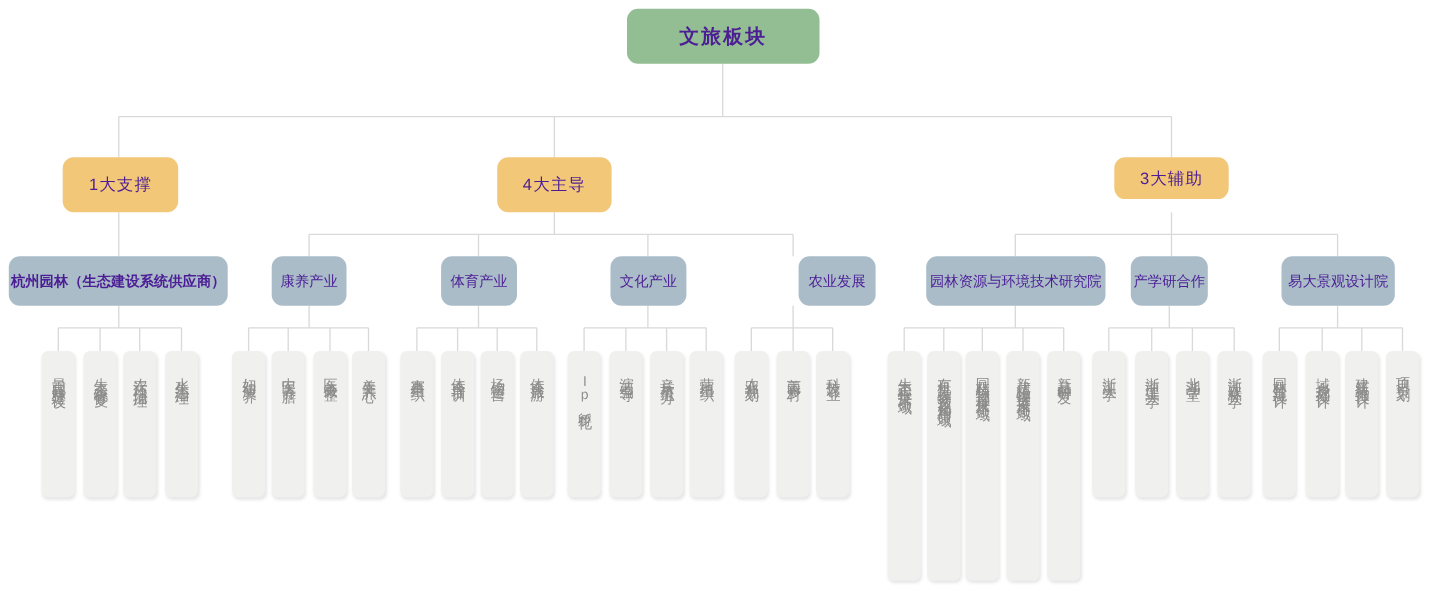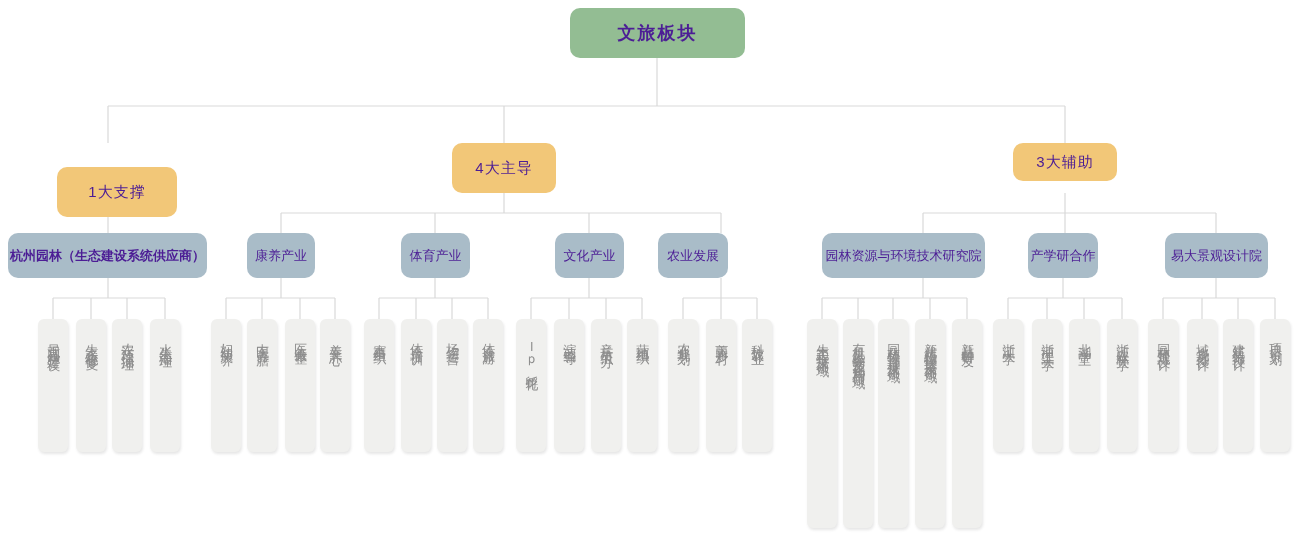--- a/index.html
+++ b/index.html
@@ -37,30 +37,30 @@
     <path d="M435 278 L435 298 M379 298 L488 298 M379 298 L379 319 M416 298 L416 319 M452 298 L452 319 M488 298 L488 319"></path>
     <path d="M589 278 L589 298 M531 298 L642 298 M531 298 L531 319 M569 298 L569 319 M606 298 L606 319 M642 298 L642 319"></path>
     <path d="M721 278 L721 298 M683 298 L757 298 M683 298 L683 319 M721 298 L721 319 M757 298 L757 319"></path>
     <path d="M923 278 L923 298 M822 298 L967 298 M822 298 L822 319 M858 298 L858 319 M893 298 L893 319 M930 298 L930 319 M967 298 L967 319"></path>
     <path d="M1063 278 L1063 298 M1008 298 L1122 298 M1008 298 L1008 319 M1047 298 L1047 319 M1084 298 L1084 319 M1122 298 L1122 319"></path>
     <path d="M1216 278 L1216 298 M1163 298 L1275 298 M1163 298 L1163 319 M1202 298 L1202 319 M1238 298 L1238 319 M1275 298 L1275 319"></path>
   </svg>
 
   <div class="node n1" style="left:570px; top:8px; width:175px; height:50px;">文旅板块</div>
 
-  <div class="node n2" style="left:57px; top:143px; width:120px; height:50px;margin-top:24px;">1大支撑</div>
+  <div class="node n2" style="left:57px; top:143px; width:105px; height:50px;">1大支撑</div>
   <div class="node n2" style="left:452px; top:143px; width:104px; height:50px;">4大主导</div>
   <div class="node n2" style="left:1013px; top:143px; width:104px; height:38px;">3大辅助</div>
 
   <div class="node n3" style="left:8px; top:233px; width:199px; height:45px;font-weight:bold;">杭州园林（生态建设系统供应商）</div>
   <div class="node n3" style="left:247px; top:233px; width:68px; height:45px;">康养产业</div>
   <div class="node n3" style="left:401px; top:233px; width:69px; height:45px;">体育产业</div>
   <div class="node n3" style="left:555px; top:233px; width:69px; height:45px;">文化产业</div>
-  <div class="node n3" style="left:658px; top:233px; width:70px; height:45px;">农业发展</div>
-  <div class="node n3" style="left:822px; top:233px; width:163px; height:45px;">园林资源与环境技术研究院</div>
+  <div class="node n3" style="left:726px; top:233px; width:70px; height:45px;">农业发展</div>
+  <div class="node n3" style="left:842px; top:233px; width:163px; height:45px;">园林资源与环境技术研究院</div>
   <div class="node n3" style="left:1028px; top:233px; width:70px; height:45px;">产学研合作</div>
   <div class="node n3" style="left:1165px; top:233px; width:103px; height:45px;">易大景观设计院</div>
 
   <div class="leaf" style="left:38px;">
       <span>景观园林建设</span>
     </div>
   <div class="leaf" style="left:76px;">
       <span>生态系统修复</span>
     </div>
   <div class="leaf" style="left:112px;">

